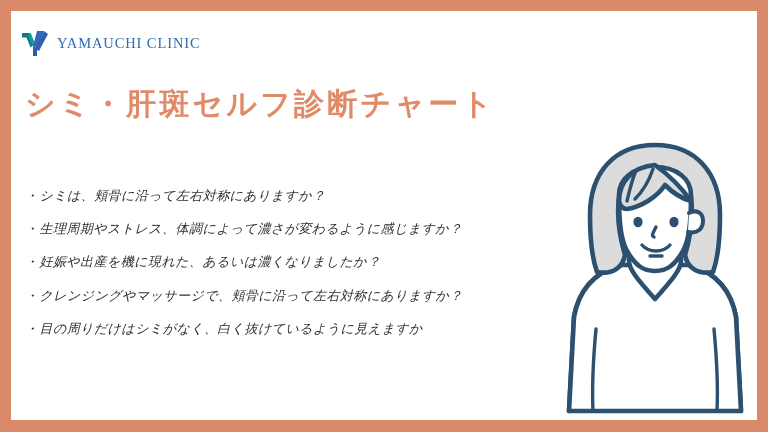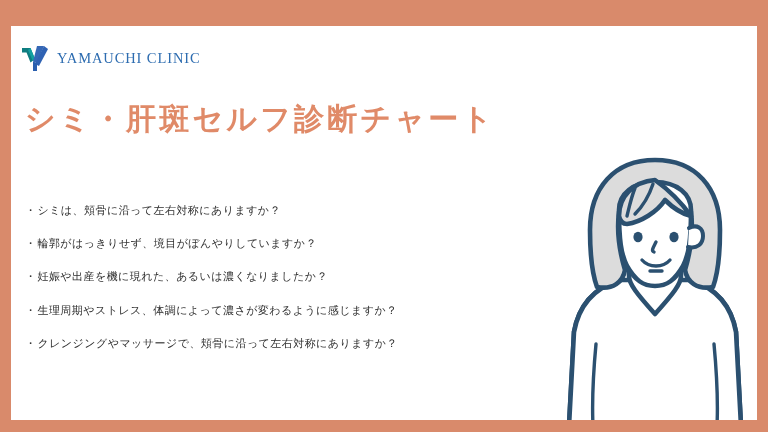--- a/index.html
+++ b/index.html
@@ -13,21 +13,21 @@
 
   body {
     font-family: "Liberation Sans", "DejaVu Sans", sans-serif;
   }
 
   #slide {
     position: relative;
     width: 768px;
     height: 432px;
     background: #d98a6b;
-    padding: 26px 11px 12px 11px;
+    padding: 11px 11px 12px 11px;
   }
 
   #canvas {
     position: relative;
     width: 100%;
     height: 100%;
     background: #ffffff;
     overflow: hidden;
   }
 
@@ -63,25 +63,26 @@
 
   
   #list {
     position: absolute;
     left: 14px;
     top: 168px;
     width: 575px;
     list-style: none;
   }
   #list li {
-    font-size: 11px;
+    font-size: 13px;
     line-height: 33.2px;
     color: #2f2f2f;
     letter-spacing: 0.45px;
     white-space: nowrap;
+    font-style: italic;
   }
   #list li .bullet { margin-right: 1px; }
 
   
   #illustration {
     position: absolute;
     right: 4px;
     top: 128px;
     width: 196px;
     height: 285px;
@@ -102,24 +103,24 @@
         <polygon points="44,0 52,6 34,40 26,36" fill="#2f62b3"></polygon>
         <polygon points="22,31 30,34 30,50 22,50" fill="#2a5fae"></polygon>
       </svg>
       <span id="logo-text">YAMAUCHI CLINIC</span>
     </div>
 
     <h1 id="title">シミ・肝斑セルフ診断チャート</h1>
 
     <ul id="list">
       <li><span class="bullet">・</span><span>シミは、頬骨に沿って左右対称にありますか？</span></li>
-      <li><span class="bullet">・</span><span>輪郭がはっきりせず、境目がぼんやりしていますか？</span></li>
+      <li><span class="bullet">・</span><span>生理周期やストレス、体調によって濃さが変わるように感じますか？</span></li>
       <li><span class="bullet">・</span><span>妊娠や出産を機に現れた、あるいは濃くなりましたか？</span></li>
-      <li><span class="bullet">・</span><span>生理周期やストレス、体調によって濃さが変わるように感じますか？</span></li>
       <li><span class="bullet">・</span><span>クレンジングやマッサージで、頬骨に沿って左右対称にありますか？</span></li>
+      <li><span class="bullet">・</span><span>目の周りだけはシミがなく、白く抜けているように見えますか</span></li>
     </ul>
 
     <div id="illustration">
       <svg viewBox="0 0 196 285" xmlns="http://www.w3.org/2000/svg">
         <g fill="none" stroke="#2b5070" stroke-width="4.6" stroke-linecap="round" stroke-linejoin="round">
 
           <path d="M62,126 C38,134 22,150 17,178 L12,272" fill="#ffffff"></path>
           <path d="M134,126 C158,134 174,150 179,178 L184,272" fill="#ffffff"></path>
           <path d="M62,126 C38,134 22,150 17,178 L12,272 L184,272 L179,178 C174,150 158,134 134,126 Z" fill="#ffffff"></path>
 

